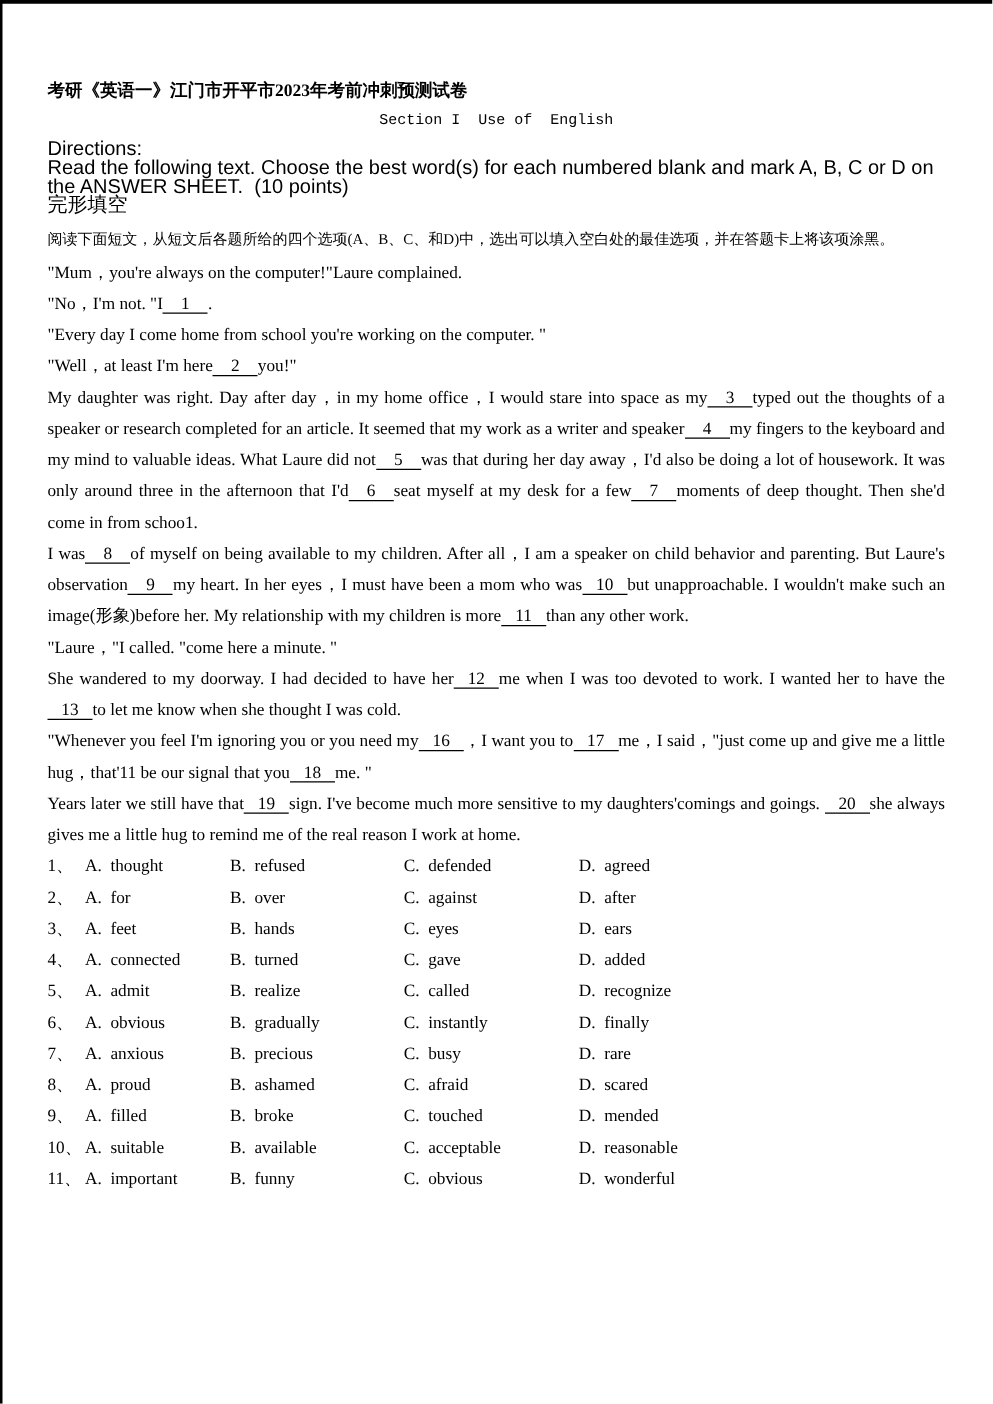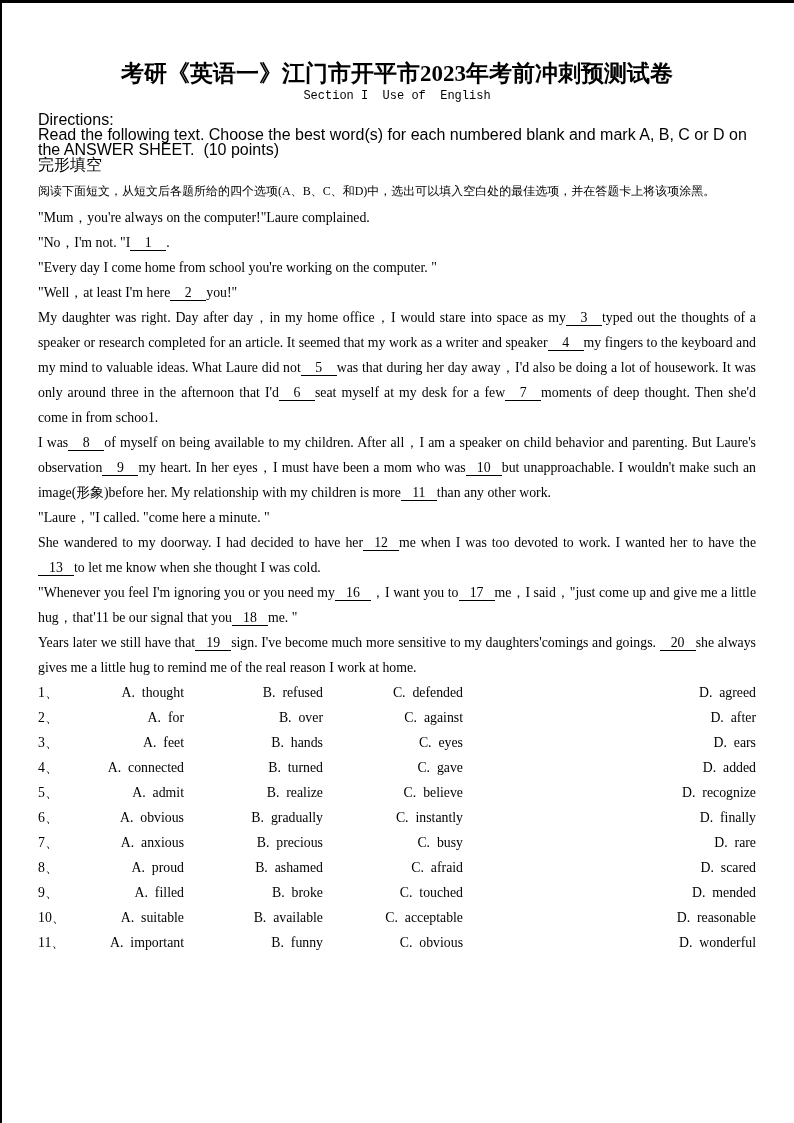--- a/index.html
+++ b/index.html
@@ -11,24 +11,24 @@
     background:#ffffff;
     color:#000;
     border-top:3px solid #000;
     border-left:2px solid #000;
     padding:60px 38px 0 36px;
     overflow:hidden;
     font-family:"Liberation Serif","DejaVu Serif",serif;
   }
   .title {
     margin:0 0 3px 0;
-    font-size:23px;
+    font-size:14px;
     line-height:22px;
     font-weight:700;
-    text-align:center;
+    text-align:left;
     font-family:"Liberation Serif","DejaVu Serif",serif;
   }
   .section-line {
     font-family:"Liberation Mono","DejaVu Sans Mono",monospace;
     font-size:12px;
     line-height:16px;
     text-align:center;
     white-space:pre;
     margin-bottom:8px;
   }
@@ -60,21 +60,21 @@
     line-height:15px;
   }
   .questions { margin-top:0; }
   .qrow {
     display:grid;
     grid-template-columns:30px 116px 139px 140px 1fr;
     font-size:13.8px;
     line-height:25px;
   }
   .qnum { white-space:pre; }
-  .qopt { white-space:pre;text-align:right; }
+  .qopt { white-space:pre; }
 </style>
 </head>
 <body>
 
 <div class="page">
 
   <h1 class="title">考研《英语一》江门市开平市2023年考前冲刺预测试卷</h1>
 
   <div class="section-line">Section I  Use of  English</div>
 
@@ -125,21 +125,21 @@
         <span class="qnum">4、</span>
         <span class="qopt">A.  connected</span>
         <span class="qopt">B.  turned</span>
         <span class="qopt">C.  gave</span>
         <span class="qopt">D.  added</span>
       </div>
       <div class="qrow">
         <span class="qnum">5、</span>
         <span class="qopt">A.  admit</span>
         <span class="qopt">B.  realize</span>
-        <span class="qopt">C.  believe</span>
+        <span class="qopt">C.  called</span>
         <span class="qopt">D.  recognize</span>
       </div>
       <div class="qrow">
         <span class="qnum">6、</span>
         <span class="qopt">A.  obvious</span>
         <span class="qopt">B.  gradually</span>
         <span class="qopt">C.  instantly</span>
         <span class="qopt">D.  finally</span>
       </div>
       <div class="qrow">

